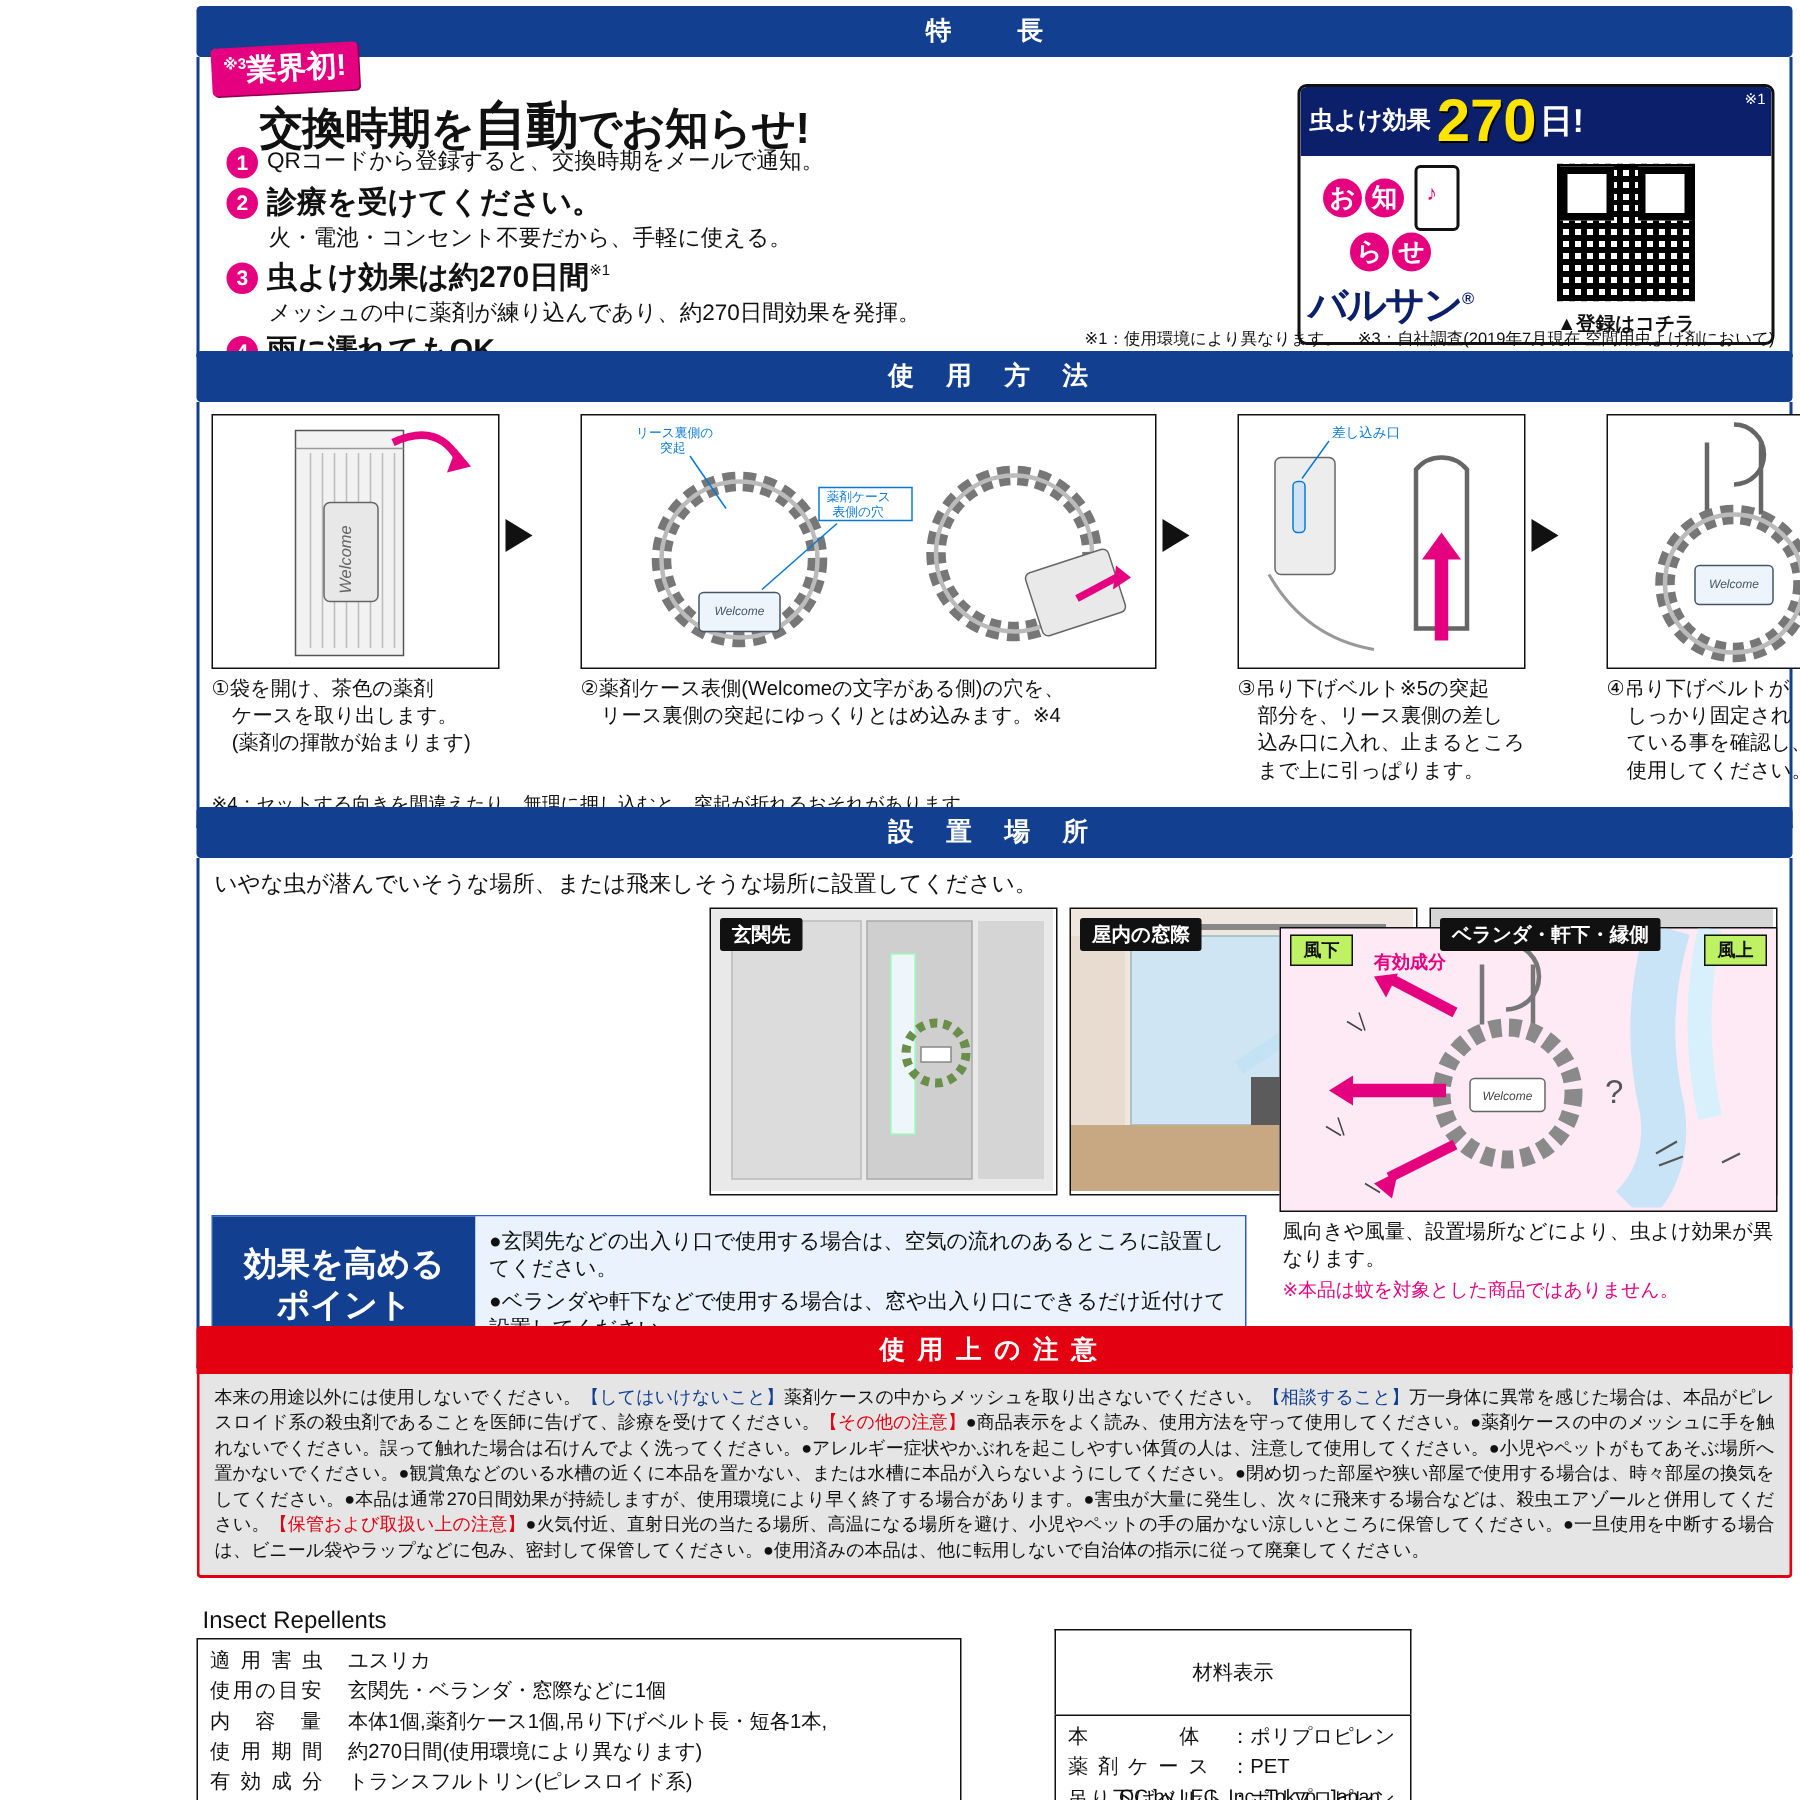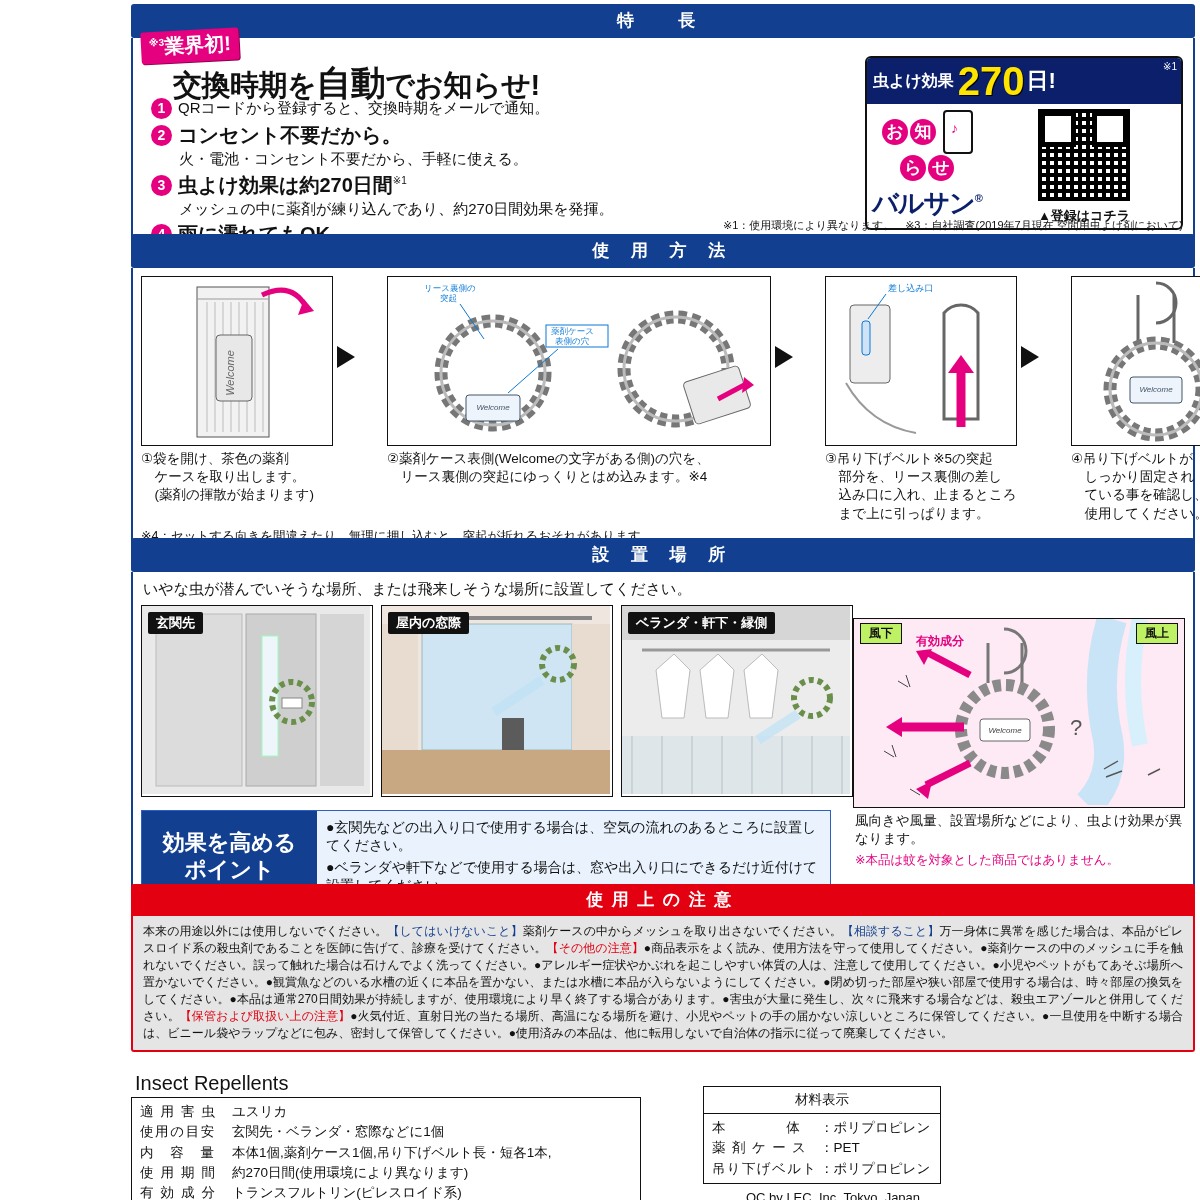--- a/index.html
+++ b/index.html
@@ -180,31 +180,31 @@
   }
   .caution-body{
     border:2px solid #e30011;border-top:none;background:#e5e5e5;padding:7px 10px 8px;
     font-size:12px;line-height:1.42;text-align:justify;border-radius:0 0 3px 3px;
   }
   .hl{color:#e30011;}
   .hlb{color:#123f8f;}
 
   
   #footer{position:absolute;left:130px;top:1072px;width:1064px;}
-  .f-title{font-size:20px;margin:0 0 2px 4px;}
+  .f-title{font-size:16px;margin:0 0 2px 4px;}
   .spec-table{
     border:1px solid #111;width:510px;box-sizing:border-box;font-size:13.5px;
     padding:4px 8px;line-height:1.5;
   }
   .spec-row{display:flex;}
   .spec-k{width:92px;flex:0 0 auto;letter-spacing:.12em;}
   .spec-v{flex:1;}
   .mat-wrap{position:absolute;left:572px;top:14px;width:238px;}
   .mat-head{
-    border:1px solid #111;border-bottom:none;text-align:center;font-size:13.5px;padding:4px 0;
+    border:1px solid #111;border-bottom:none;text-align:center;font-size:13.5px;padding:19px 0;
   }
   .mat-body{border:1px solid #111;font-size:13.5px;padding:4px 8px;line-height:1.5;}
   .mat-row{display:flex;}
   .mat-k{width:108px;flex:0 0 auto;letter-spacing:.1em;}
   .qc{position:absolute;left:572px;top:118px;width:260px;text-align:center;font-size:13px;}
 
   
   svg{display:block;}
 </style>
 </head>
@@ -229,21 +229,21 @@
         <div class="feat-item">
           <div class="feat-line1">
             <span class="num">1</span>
             <span class="feat-desc" style="margin:2px 0 0 0;font-size:15px;">QRコードから登録すると、交換時期をメールで通知。</span>
           </div>
         </div>
 
         <div class="feat-item">
           <div class="feat-line1">
             <span class="num">2</span>
-            <span class="feat-title">コンセント不要だから。</span>
+            <span class="feat-title">診療を受けてください。</span>
           </div>
           <div class="feat-desc">火・電池・コンセント不要だから、手軽に使える。</div>
         </div>
 
         <div class="feat-item">
           <div class="feat-line1">
             <span class="num">3</span>
             <span class="feat-title"><span>虫よけ効果は約270日間</span><span class="sup">※1</span></span>
           </div>
           <div class="feat-desc">メッシュの中に薬剤が練り込んであり、約270日間効果を発揮。</div>
@@ -396,21 +396,21 @@
       <div class="note">※4：セットする向きを間違えたり、無理に押し込むと、突起が折れるおそれがあります。</div>
       <div class="note" style="margin-top:1px;">※5：長さの異なる吊り下げベルトが2種類入っています。設置場所に合わせて使用してください。</div>
     </div>
   </section>
 
   <section id="place">
     <div class="bar">設 置 場 所</div>
     <div class="place-body">
       <p class="place-lead">いやな虫が潜んでいそうな場所、または飛来しそうな場所に設置してください。</p>
 
-      <div style="display:flex;gap:8px;">
+      <div style="display:flex;gap:8px;justify-content:flex-end;">
 
         <div class="photo" style="width:230px;height:190px;">
           <span class="photo-label">玄関先</span>
           <svg width="228" height="188" viewBox="0 0 228 188">
             <rect width="228" height="188" fill="#e9e9e9"></rect>
             <rect x="14" y="8" width="86" height="172" fill="#dcdcdc" stroke="#bbb"></rect>
             <rect x="104" y="8" width="70" height="172" fill="#cfcfcf" stroke="#aaa"></rect>
             <rect x="120" y="30" width="16" height="120" fill="#eef5fb" stroke="#9fb"></rect>
             <rect x="178" y="8" width="44" height="172" fill="#d5d5d5"></rect>
             <circle cx="150" cy="96" r="20" fill="none" stroke="#6a8f4a" stroke-width="6" stroke-dasharray="5 4"></circle>

